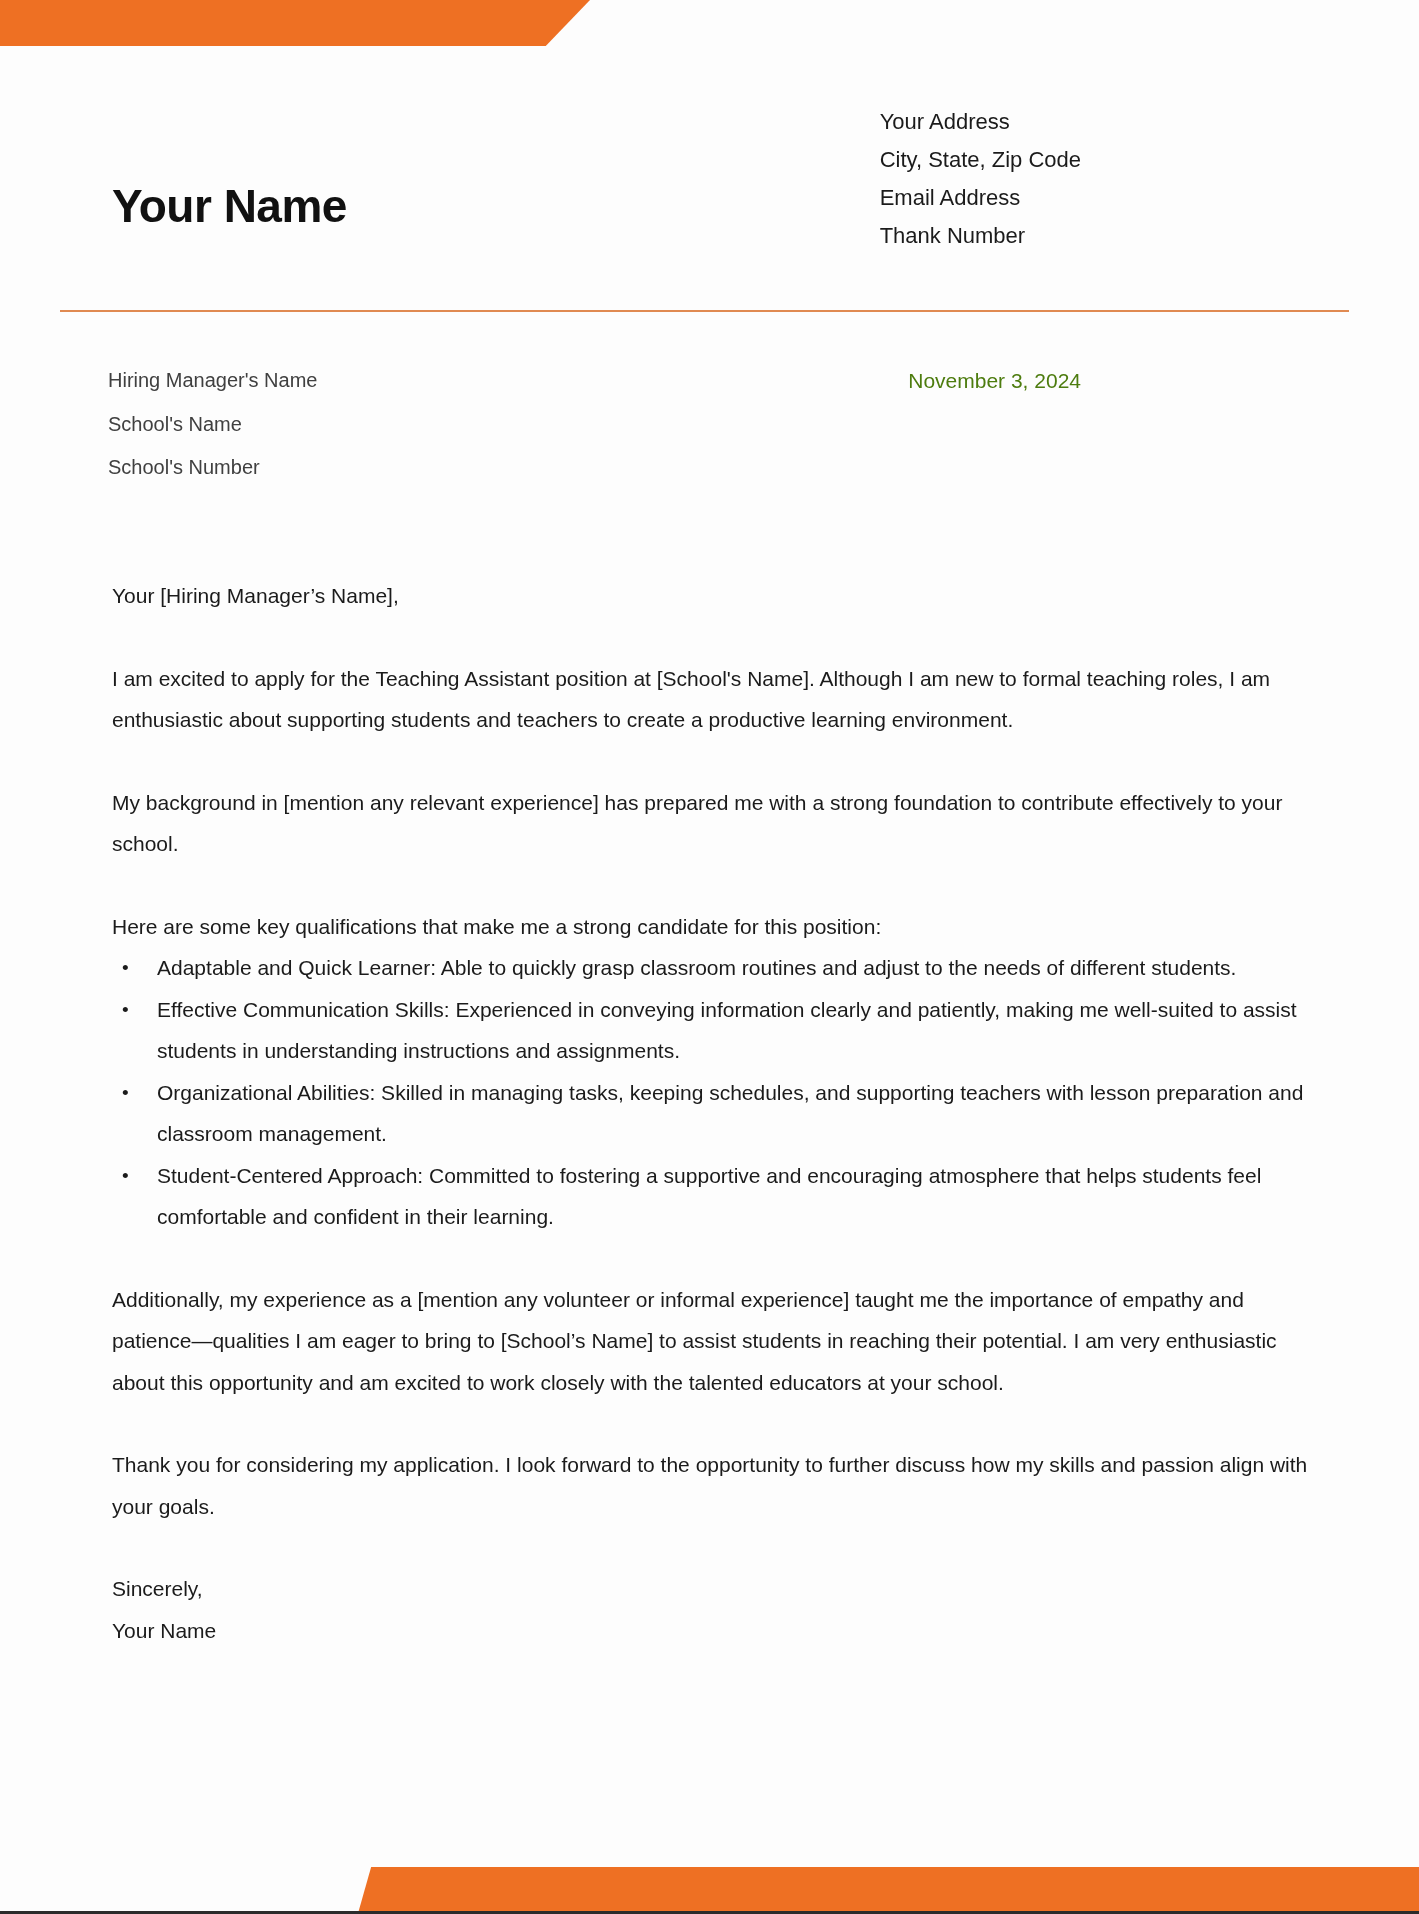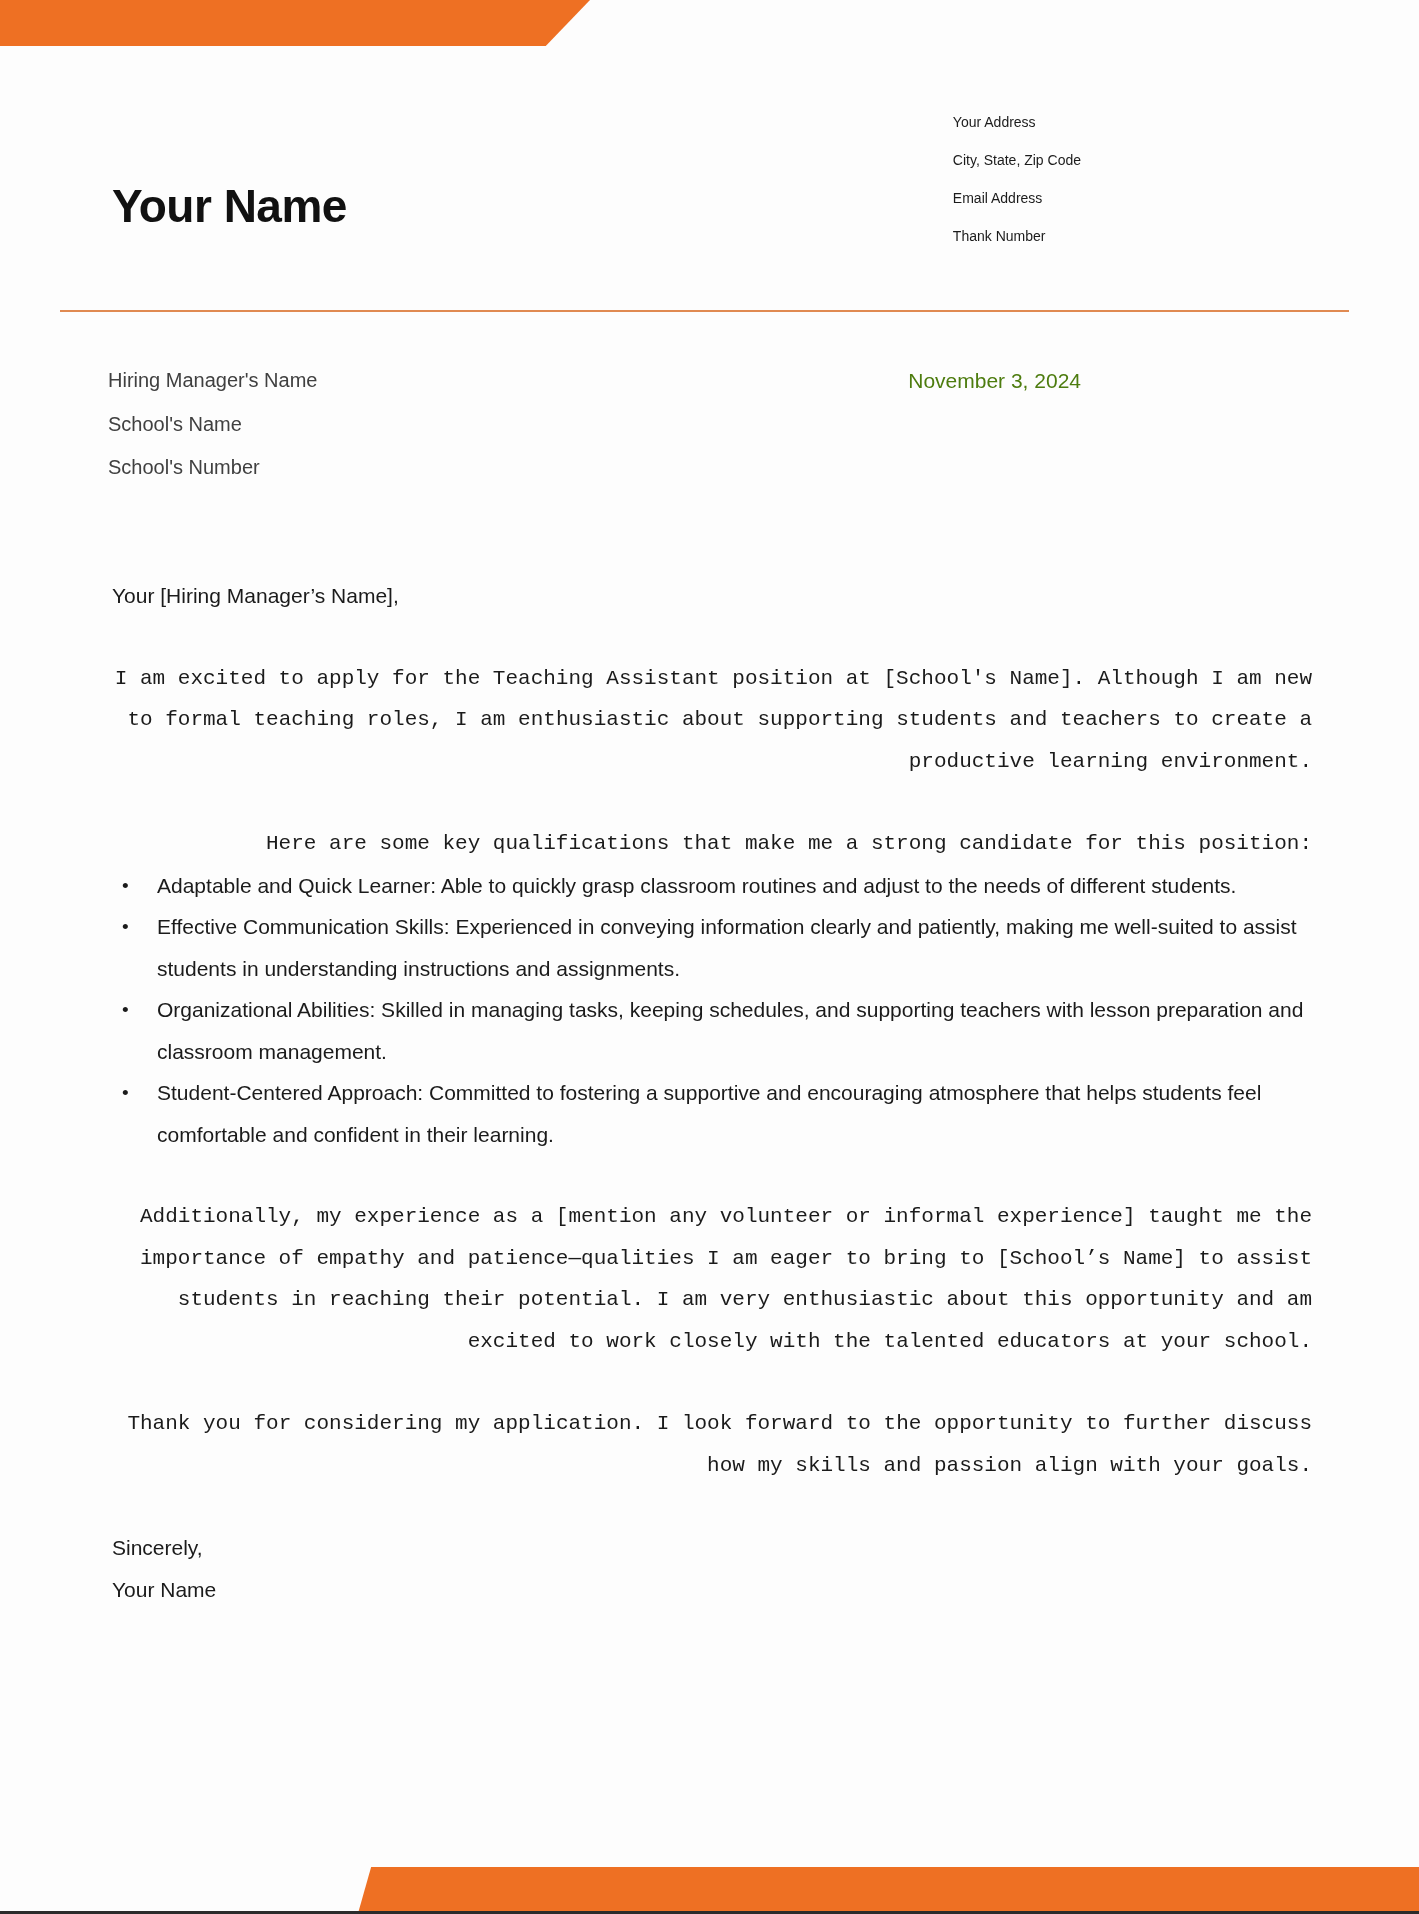--- a/index.html
+++ b/index.html
@@ -66,21 +66,21 @@
     letter-spacing: -0.5px;
     color: #111111;
     line-height: 1;
     white-space: nowrap;
   }
   .contact-block {
     position: absolute;
     right: 338px;
     top: 103px;
     text-align: left;
-    font-size: 14px;
+    font-size: 22px;
     line-height: 38px;
     color: #1b1b1b;
     white-space: nowrap;
   }
   .contact-line { display: block; }
 
   .header-rule {
     position: absolute;
     left: 60px;
     top: 310px;
@@ -124,22 +124,21 @@
     width: 1200px;
     font-size: 21px;
     line-height: 41.5px;
     color: #1b1b1b;
   }
   .salutation {
     margin: 0 0 41px 0;
   }
   .body-para {
     margin: 0 0 41px 0;
-    text-align: right;
-    font-family: Liberation Mono, monospace;
+    text-align: left;
   }
   .body-para.tight {
     margin-bottom: 0;
   }
   .qual-list {
     list-style: none;
     margin: 0 0 41px 0;
     padding: 0;
   }
   .qual-item {
@@ -188,20 +187,21 @@
     </div>
     <div class="letter-date">November 3, 2024</div>
   </div>
 
   <div class="letter-body">
 
     <p class="salutation">Your [Hiring Manager’s Name],</p>
 
     <p class="body-para">I am excited to apply for the Teaching Assistant position at [School's Name]. Although I am new to formal teaching roles, I am enthusiastic about supporting students and teachers to create a productive learning environment.</p>
 
+    <p class="body-para">My background in [mention any relevant experience] has prepared me with a strong foundation to contribute effectively to your school.</p>
 
     <p class="body-para tight">Here are some key qualifications that make me a strong candidate for this position:</p>
 
     <ul class="qual-list">
       <li class="qual-item">
         <span class="bullet">•</span>
         <span>Adaptable and Quick Learner: Able to quickly grasp classroom routines and adjust to the needs of different students.</span>
       </li>
       <li class="qual-item">
         <span class="bullet">•</span>

